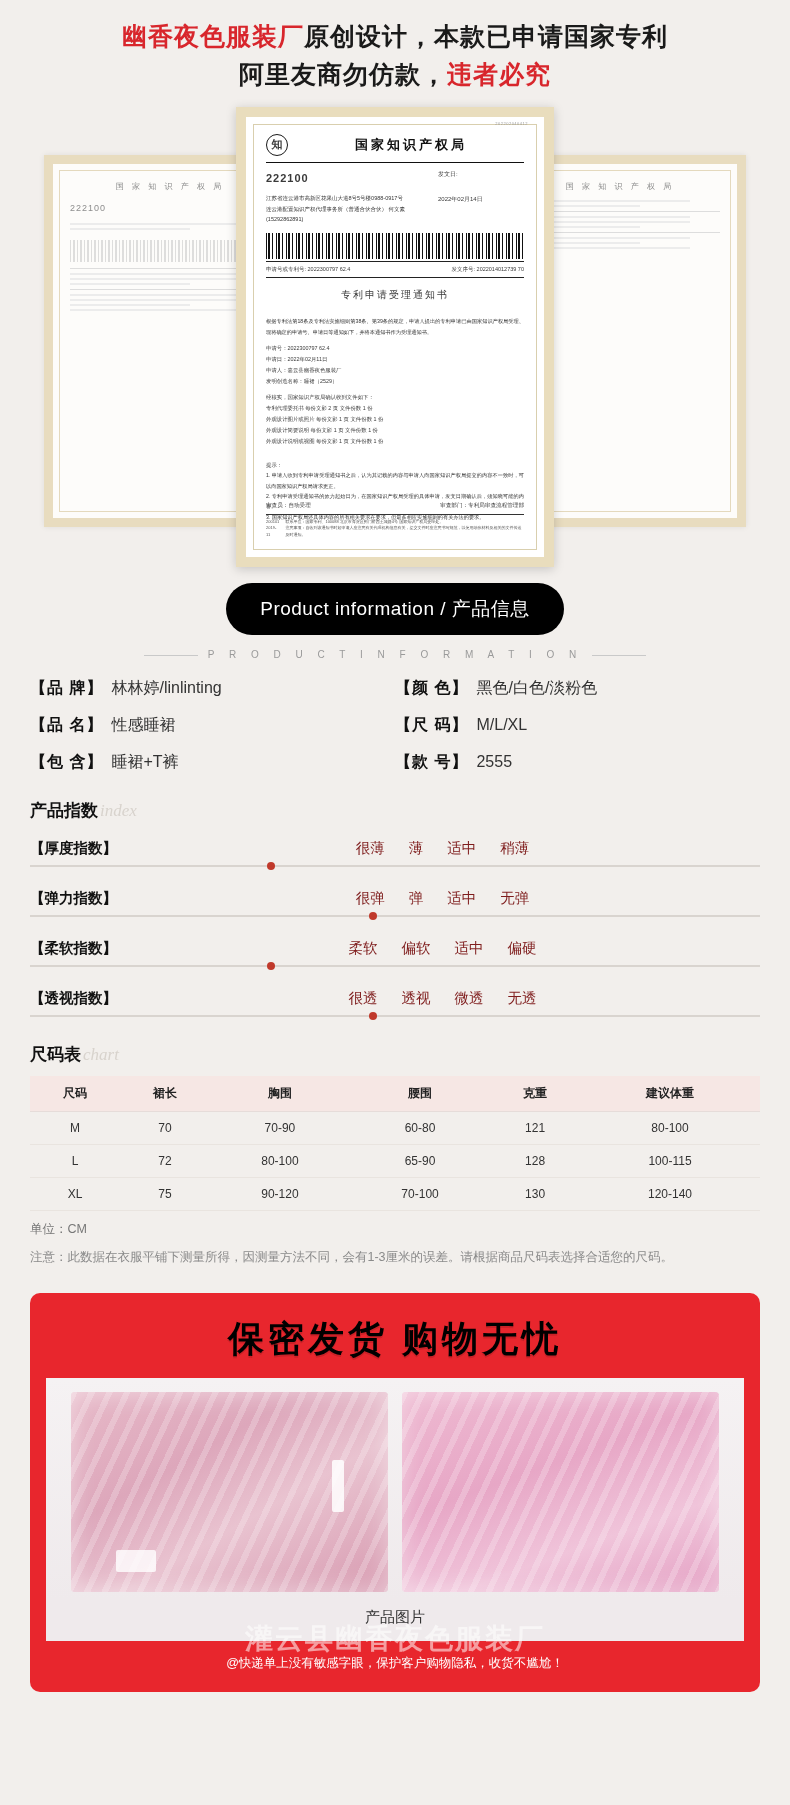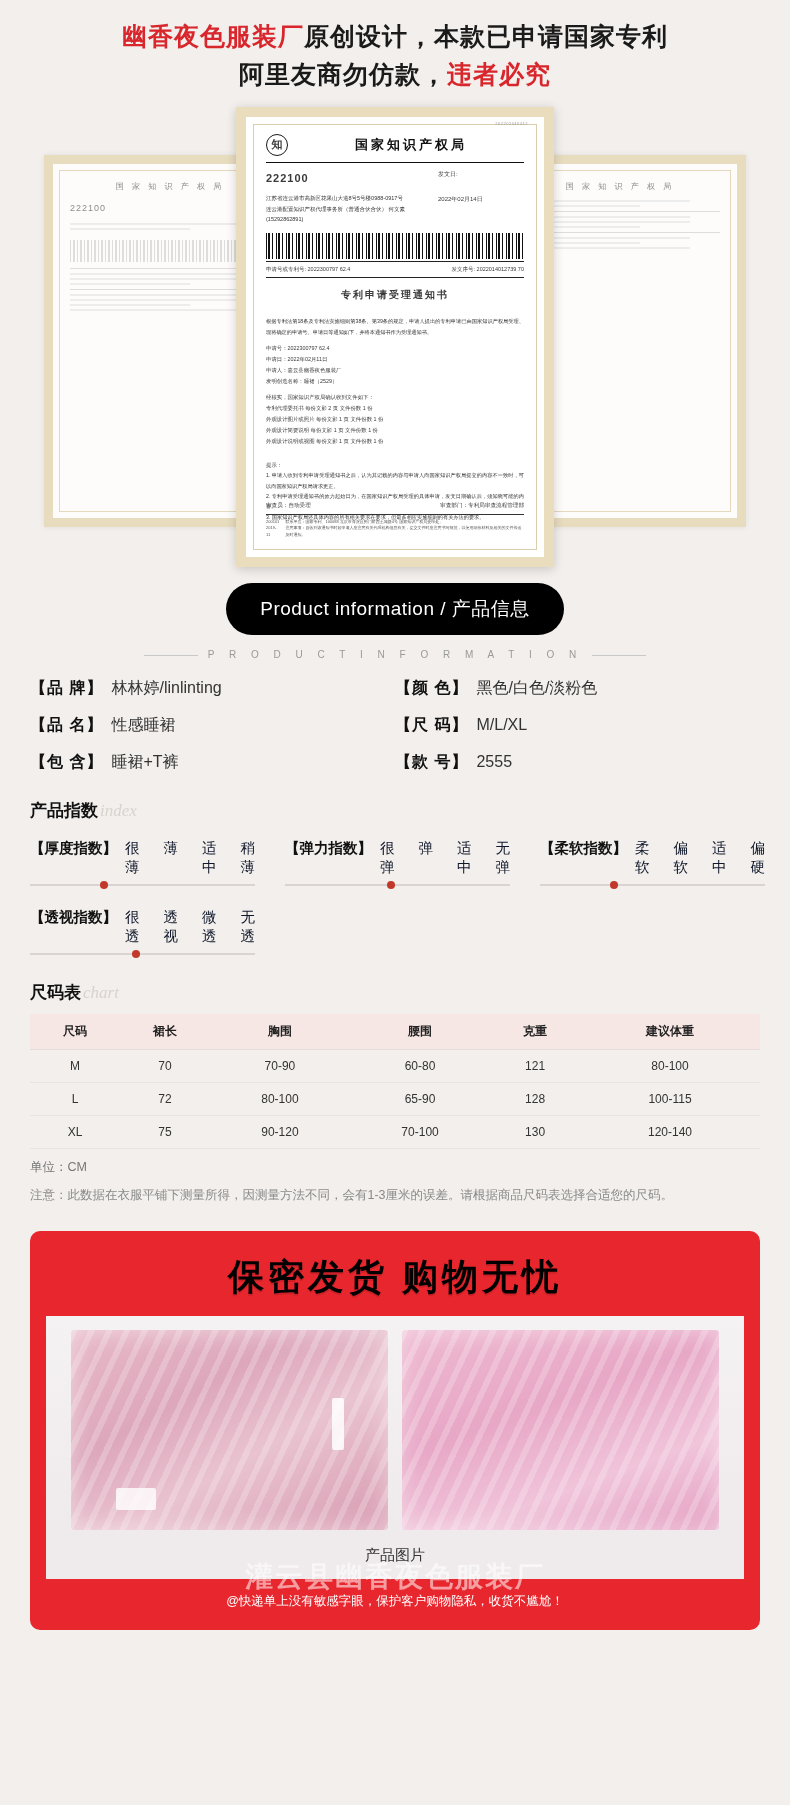--- a/index.html
+++ b/index.html
@@ -106,21 +106,21 @@
   .cert-row { display:flex; gap:8px; }
   .cert-left { flex:1; }
   .cert-right { width: 86px; font-size:6px; }
   .cert-appnum { font-size: 11px; font-weight:bold; letter-spacing:1px; margin-bottom:4px;}
   .cert-addr { font-size:5.5px; color:#333; line-height:1.9; }
   .barcode-main {
     height: 26px; margin: 8px 0 2px 0;
     background: repeating-linear-gradient(90deg,#111 0 1px, #fff 1px 2px, #111 2px 4px, #fff 4px 6px, #111 6px 7px, #fff 7px 10px);
   }
   .cert-numrow { display:flex; justify-content:space-between; border-top:1px solid #222; border-bottom:1px solid #222; padding:3px 0; font-size:5.5px;}
-  .cert-doctitle { text-align:center; font-size:10px; font-weight:bold; letter-spacing:2px; margin:8px 0 12px; }
+  .cert-doctitle { text-align:center; font-size:10px; font-weight:normal; letter-spacing:2px; margin:8px 0 12px; }
   .cert-para { font-size:5.2px; line-height:2.0; color:#333; text-align:justify;}
   .cert-list { font-size:5.4px; line-height:2.0; margin-top:6px; }
   .cert-note-title { margin-top: 14px; font-size:5.4px; }
   .cert-foot {
     position:absolute; bottom: 10px; left: 12px; right:12px;
   }
   .cert-sign { display:flex; justify-content:space-between; font-size:5.6px; border-bottom:1px solid #333; padding-bottom:4px;}
   .cert-fine { font-size:4px; color:#555; line-height:1.7; margin-top:4px; display:flex; gap:6px;}
 
   
@@ -163,26 +163,26 @@
     font-style: italic;
     color:#d8d3cd;
     font-size: 17px;
     font-weight:normal;
     margin-left: 2px;
   }
 
   
   .meters {
     margin: 17px 30px;
-    display:grid; grid-template-columns: 1fr 1fr 1fr;
+    display:grid; grid-template-columns: 1fr;
     column-gap: 30px; row-gap: 22px;
   }
   .meter .row { display:flex; align-items:baseline; font-size: 14.5px; }
   .meter .label { font-weight:bold; color:#111; white-space:nowrap; }
-  .meter .opts { display:flex; flex:1; justify-content:space-between; margin-left: 8px; color:#0f172a;gap:24px;}
+  .meter .opts { display:flex; flex:1; justify-content:center; margin-left: 8px; color:#7f1d1d;gap:24px;}
   .meter .track {
     position:relative; height: 2px; background:#d9d4cf; margin-top: 7px;
   }
   .meter .dot {
     position:absolute; top:-3px; width:8px; height:8px; border-radius:50%;
     background:#c0392b; transform: translateX(-50%);
   }
 
   
   .sizetable {

